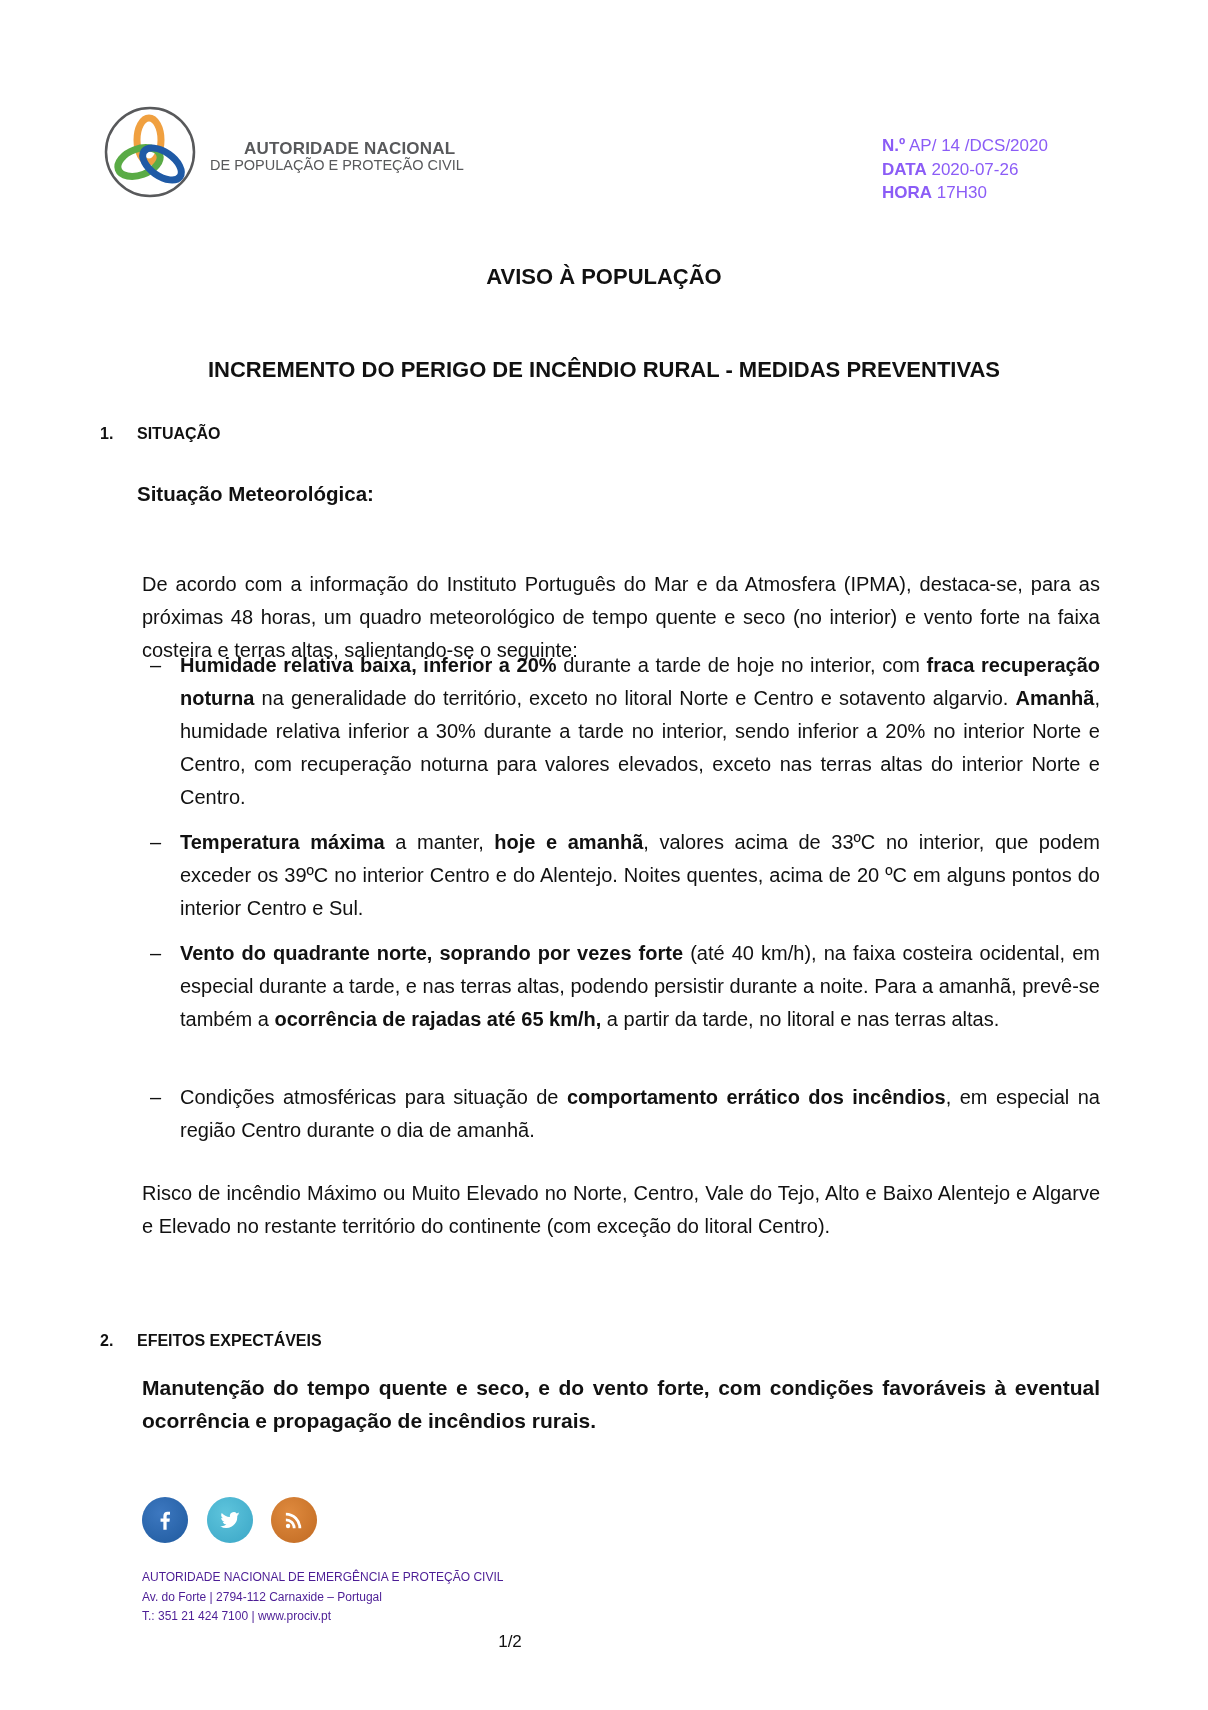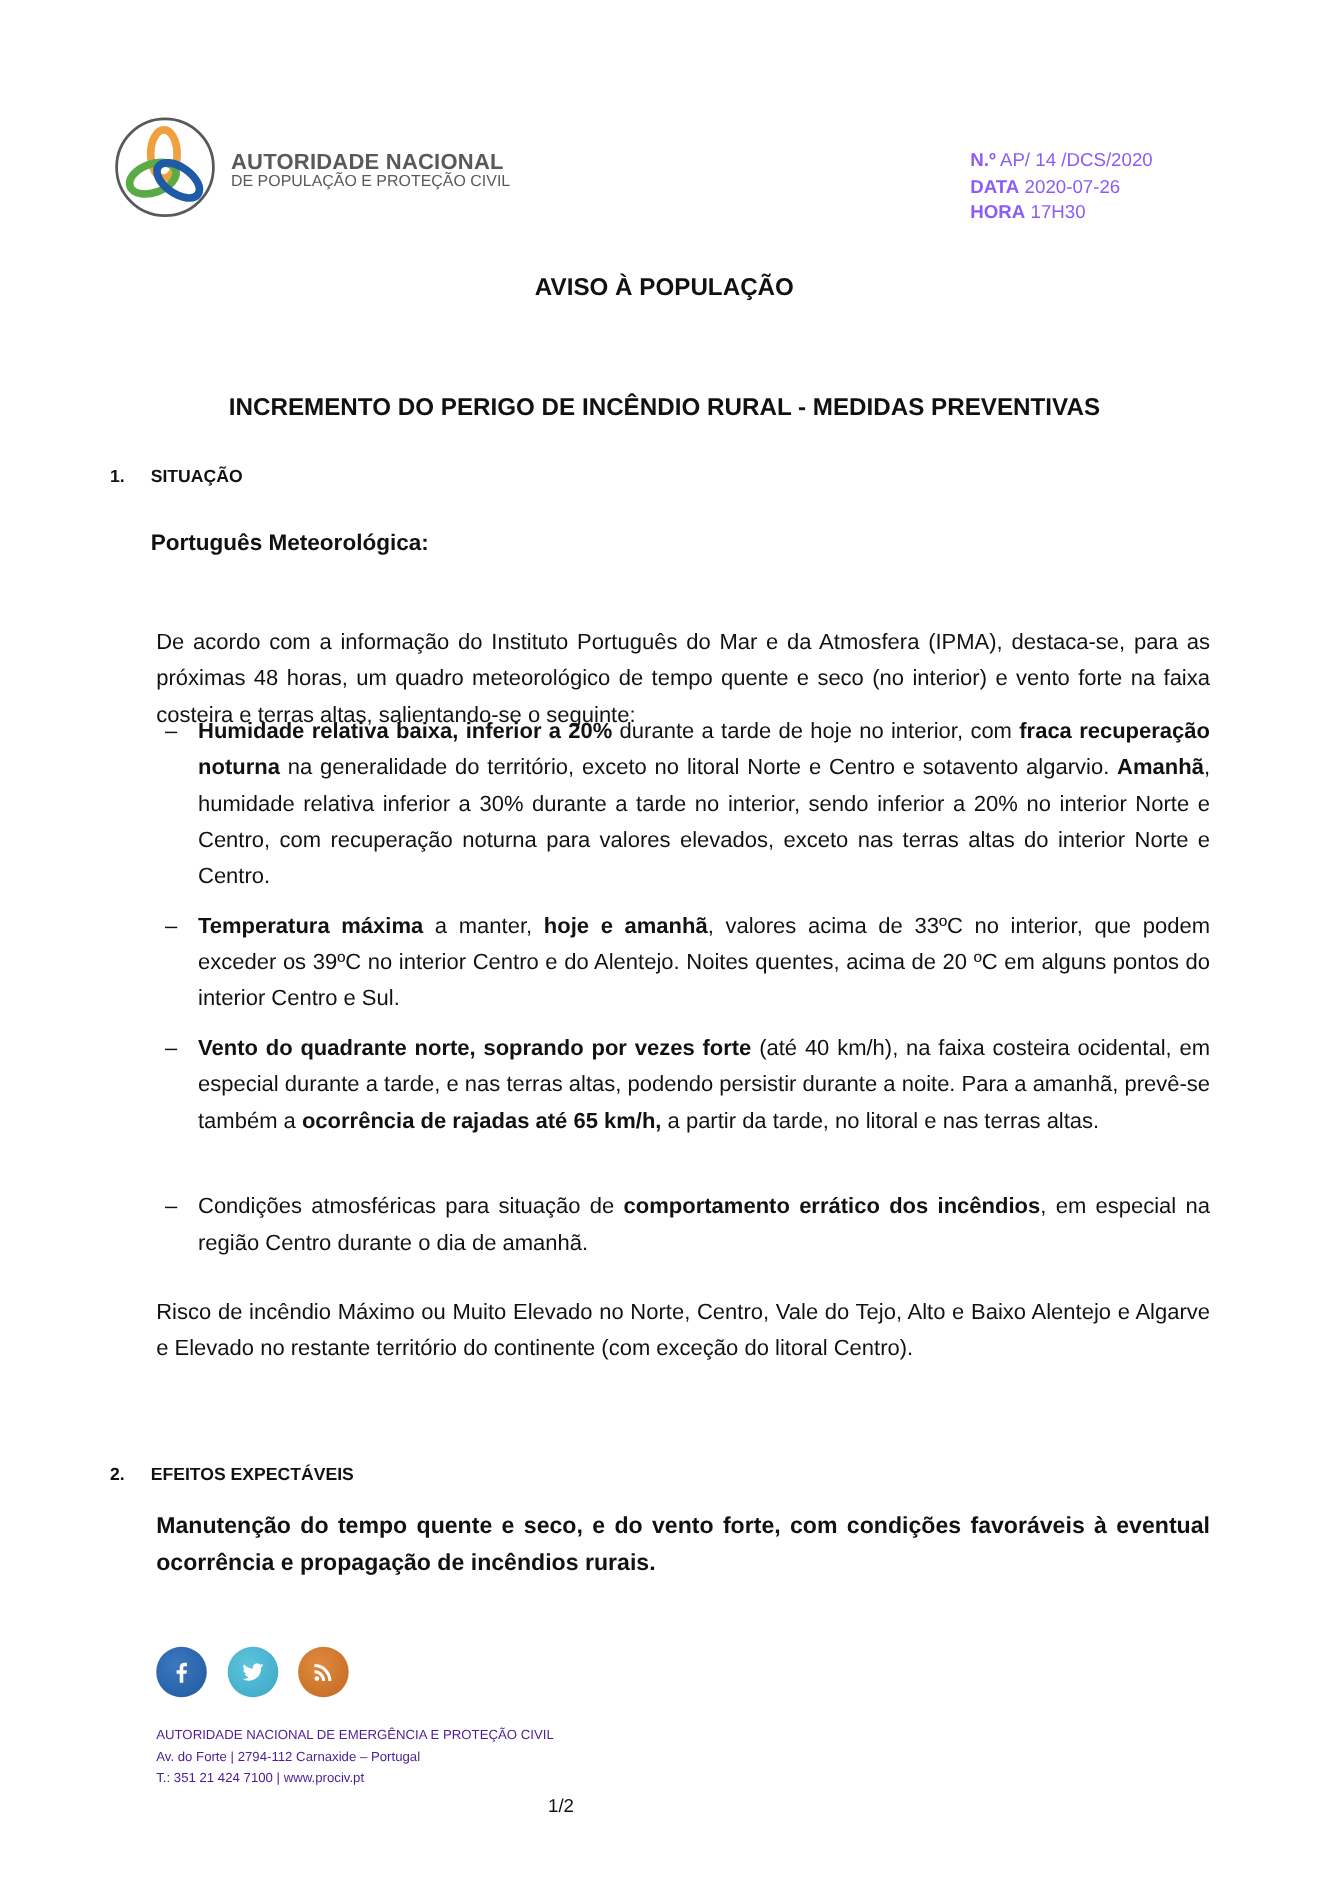--- a/index.html
+++ b/index.html
@@ -4,30 +4,30 @@
 <style>
   * { margin: 0; padding: 0; box-sizing: border-box; }
   html, body { width: 1208px; height: 1710px; background: #ffffff; }
   body { position: relative; font-family: "Liberation Sans", "DejaVu Sans", sans-serif; color: #111111; overflow: hidden; }
 
   .abs { position: absolute; }
 
   
   .logo { left: 104px; top: 106px; width: 92px; height: 92px; }
   .org-name { left: 210px; top: 140px; line-height: 17px; color: #58595b; }
-  .org-name .l1 { font-size: 20px; font-weight: 700; letter-spacing: 0.2px; display: block; }
+  .org-name .l1 { font-size: 17px; font-weight: 700; letter-spacing: 0.2px; display: block; margin-left: 34px; }
   .org-name .l2 { font-size: 14.5px; font-weight: 400; display: block; }
 
   .ref { left: 882px; top: 134px; font-size: 17px; line-height: 23.5px; color: #8b5cf6; }
   .ref .row { display: block; white-space: nowrap; }
   .ref b { font-weight: 700; }
 
   
   .title { left: 0; width: 1208px; text-align: center; font-weight: 700; font-size: 22px; }
-  .t1 { top: 248px; }
+  .t1 { top: 264px; }
   .t2 { top: 357px; }
 
   .sec-head { left: 100px; font-size: 16px; font-weight: 700; white-space: nowrap; }
   .sec-head .num { display: inline-block; width: 37px; }
   .s1 { top: 425px; }
   .s2 { top: 1332px; }
 
   .subhead { left: 137px; top: 482px; font-size: 20.5px; font-weight: 700; }
 
   .para { left: 142px; width: 958px; font-size: 20px; line-height: 33px; text-align: justify; }
@@ -77,21 +77,21 @@
   <span class="row"><b>DATA</b> <span>2020-07-26</span></span>
   <span class="row"><b>HORA</b> <span>17H30</span></span>
 </div>
 
 <div class="abs title t1">AVISO À POPULAÇÃO</div>
 <div class="abs title t2">INCREMENTO DO PERIGO DE INCÊNDIO RURAL - MEDIDAS PREVENTIVAS</div>
 
 <div class="abs sec-head s1">
   <span class="num">1.</span><span>SITUAÇÃO</span>
 </div>
-<div class="abs subhead">Português Meteorológica:</div>
+<div class="abs subhead">Situação Meteorológica:</div>
 <div class="abs para p-intro">De acordo com a informação do Instituto Português do Mar e da Atmosfera (IPMA), destaca-se, para as próximas 48 horas, um quadro meteorológico de tempo quente e seco (no interior) e vento forte na faixa costeira e terras altas, salientando-se o seguinte:</div>
 
 <div class="abs bullets">
   <div class="bullet b1">
     <span class="dash">–</span>
     <span class="btext"><b>Humidade relativa baixa, inferior a 20%</b><span> durante a tarde de hoje no interior, com </span><b>fraca recuperação noturna</b><span> na generalidade do território, exceto no litoral Norte e Centro e sotavento algarvio. </span><b>Amanhã</b><span>, humidade relativa inferior a 30% durante a tarde no interior, sendo inferior a 20% no interior Norte e Centro, com recuperação noturna para valores elevados, exceto nas terras altas do interior Norte e Centro.</span></span>
   </div>
   <div class="bullet b2">
     <span class="dash">–</span>
     <span class="btext"><b>Temperatura máxima</b><span> a manter, </span><b>hoje e amanhã</b><span>, valores acima de 33ºC no interior, que podem exceder os 39ºC no interior Centro e do Alentejo. Noites quentes, acima de 20 ºC em alguns pontos do interior Centro e Sul.</span></span>

